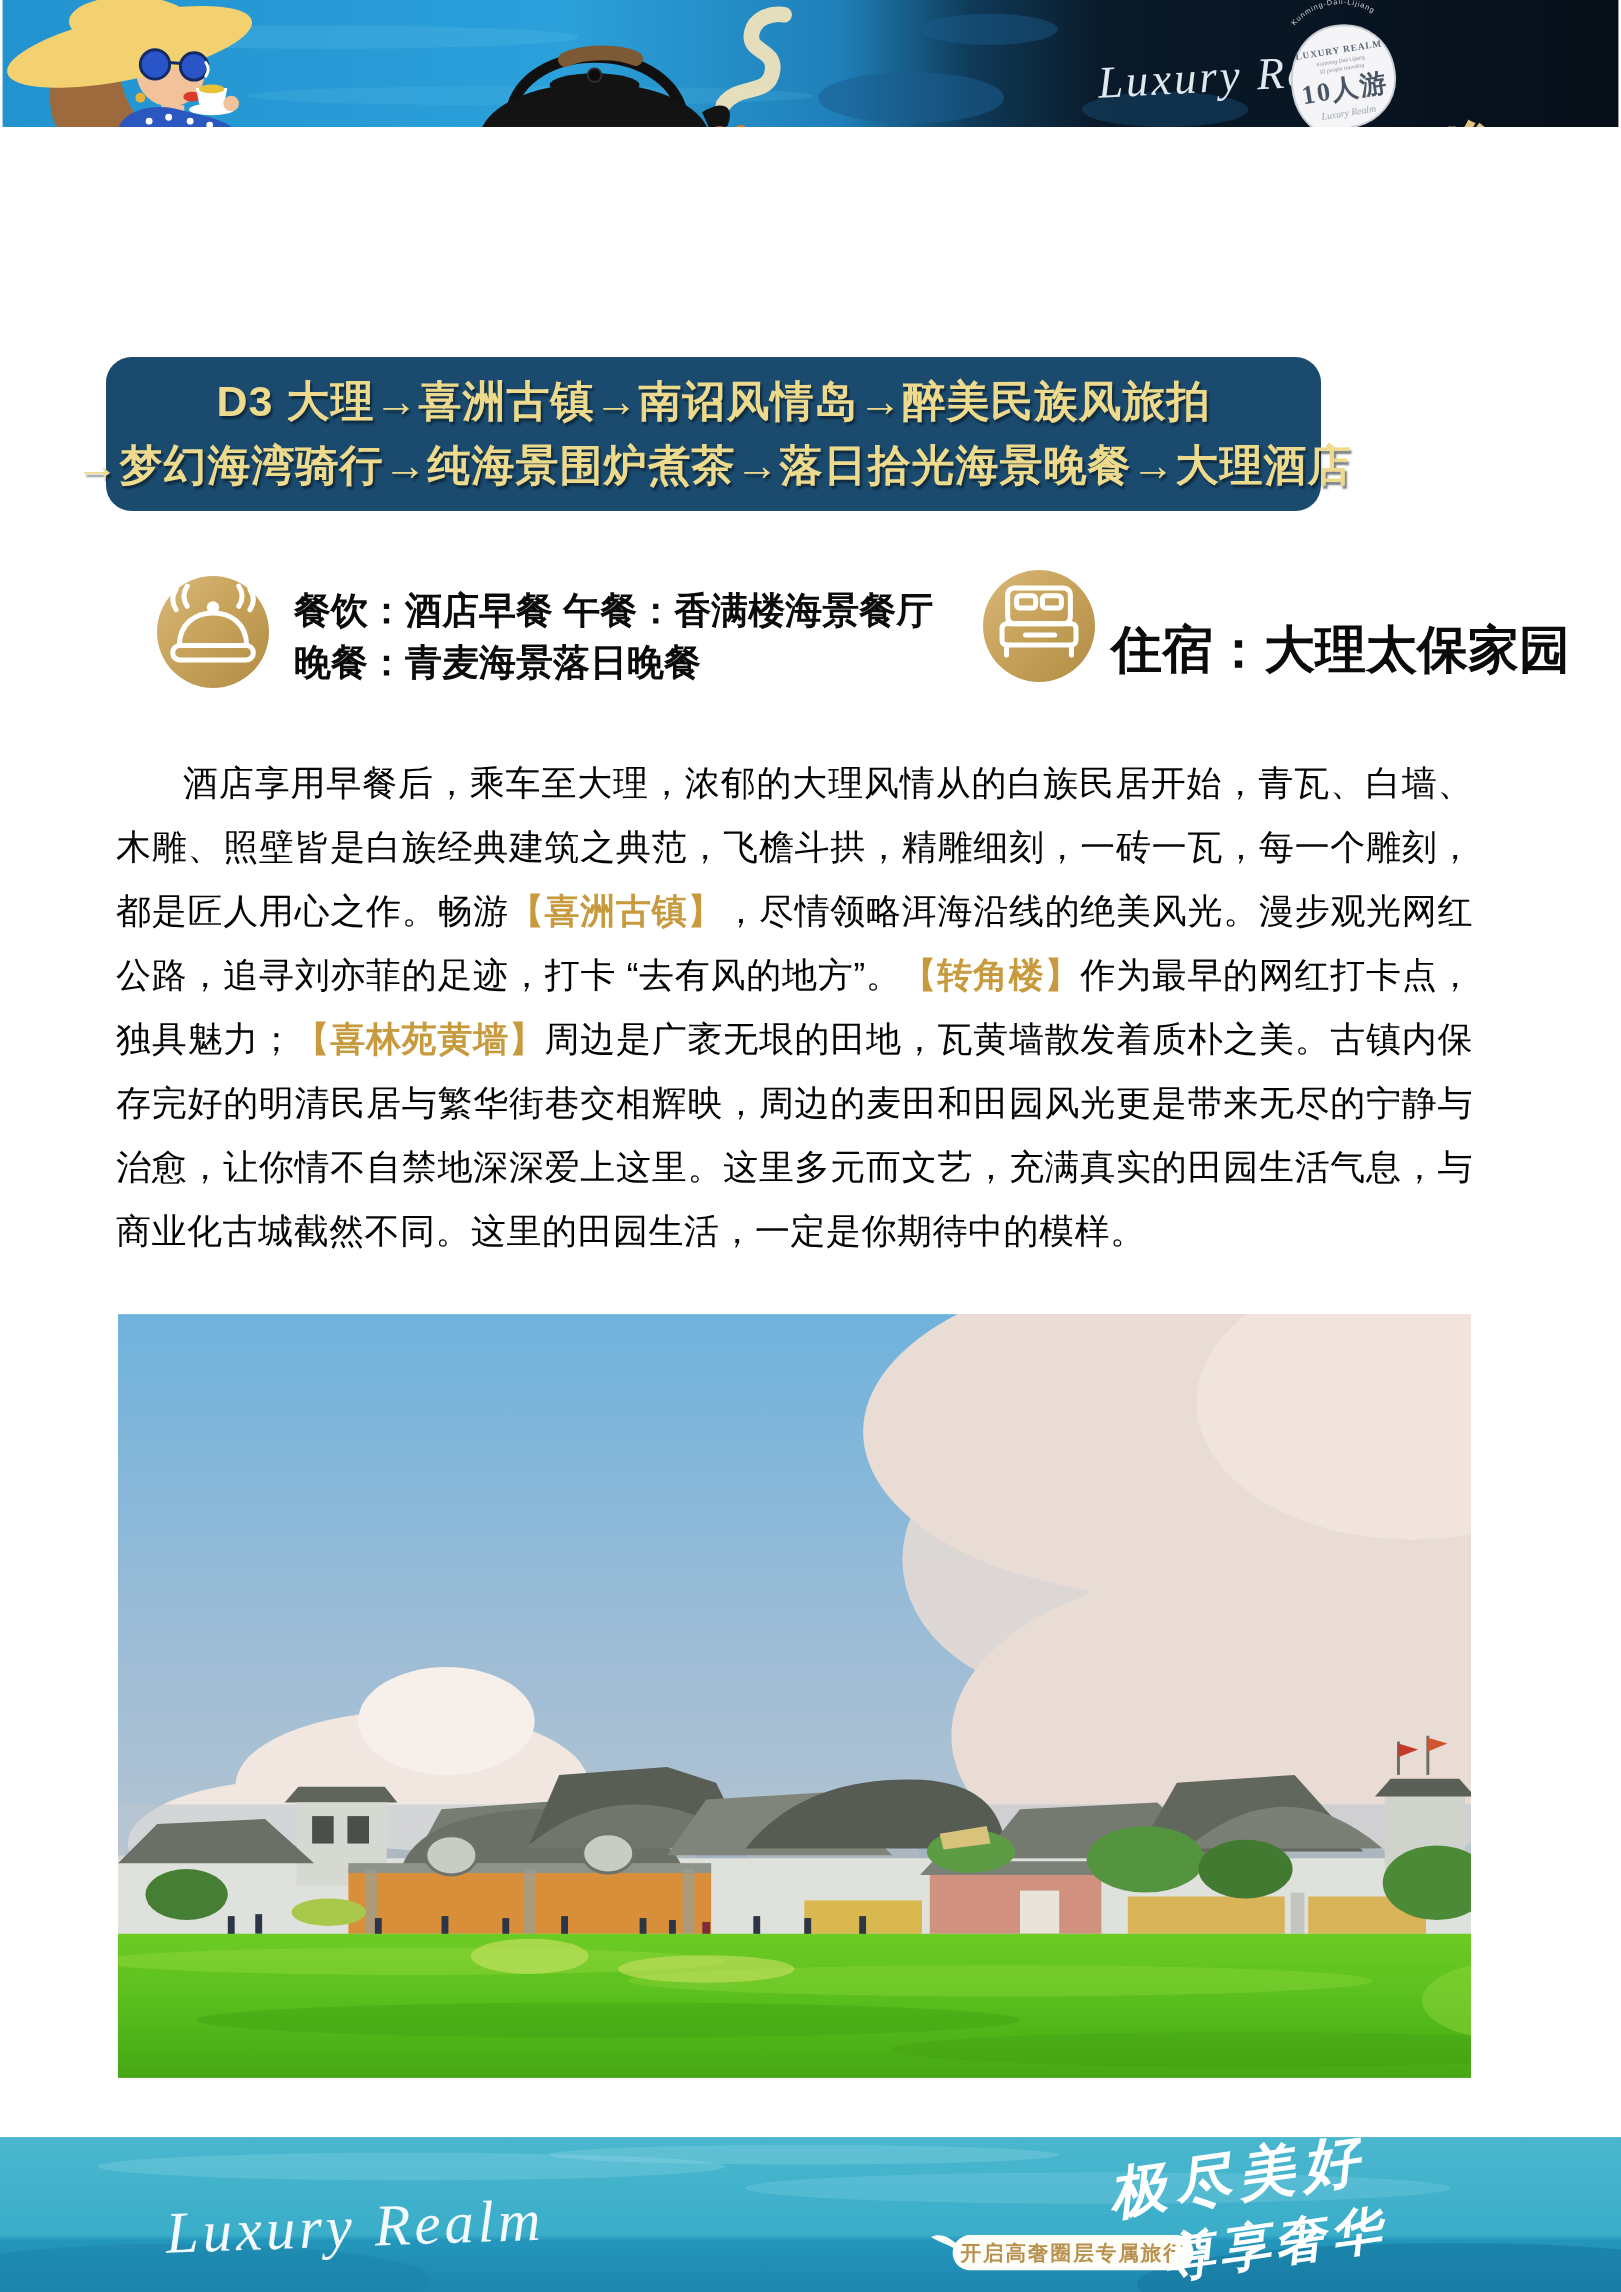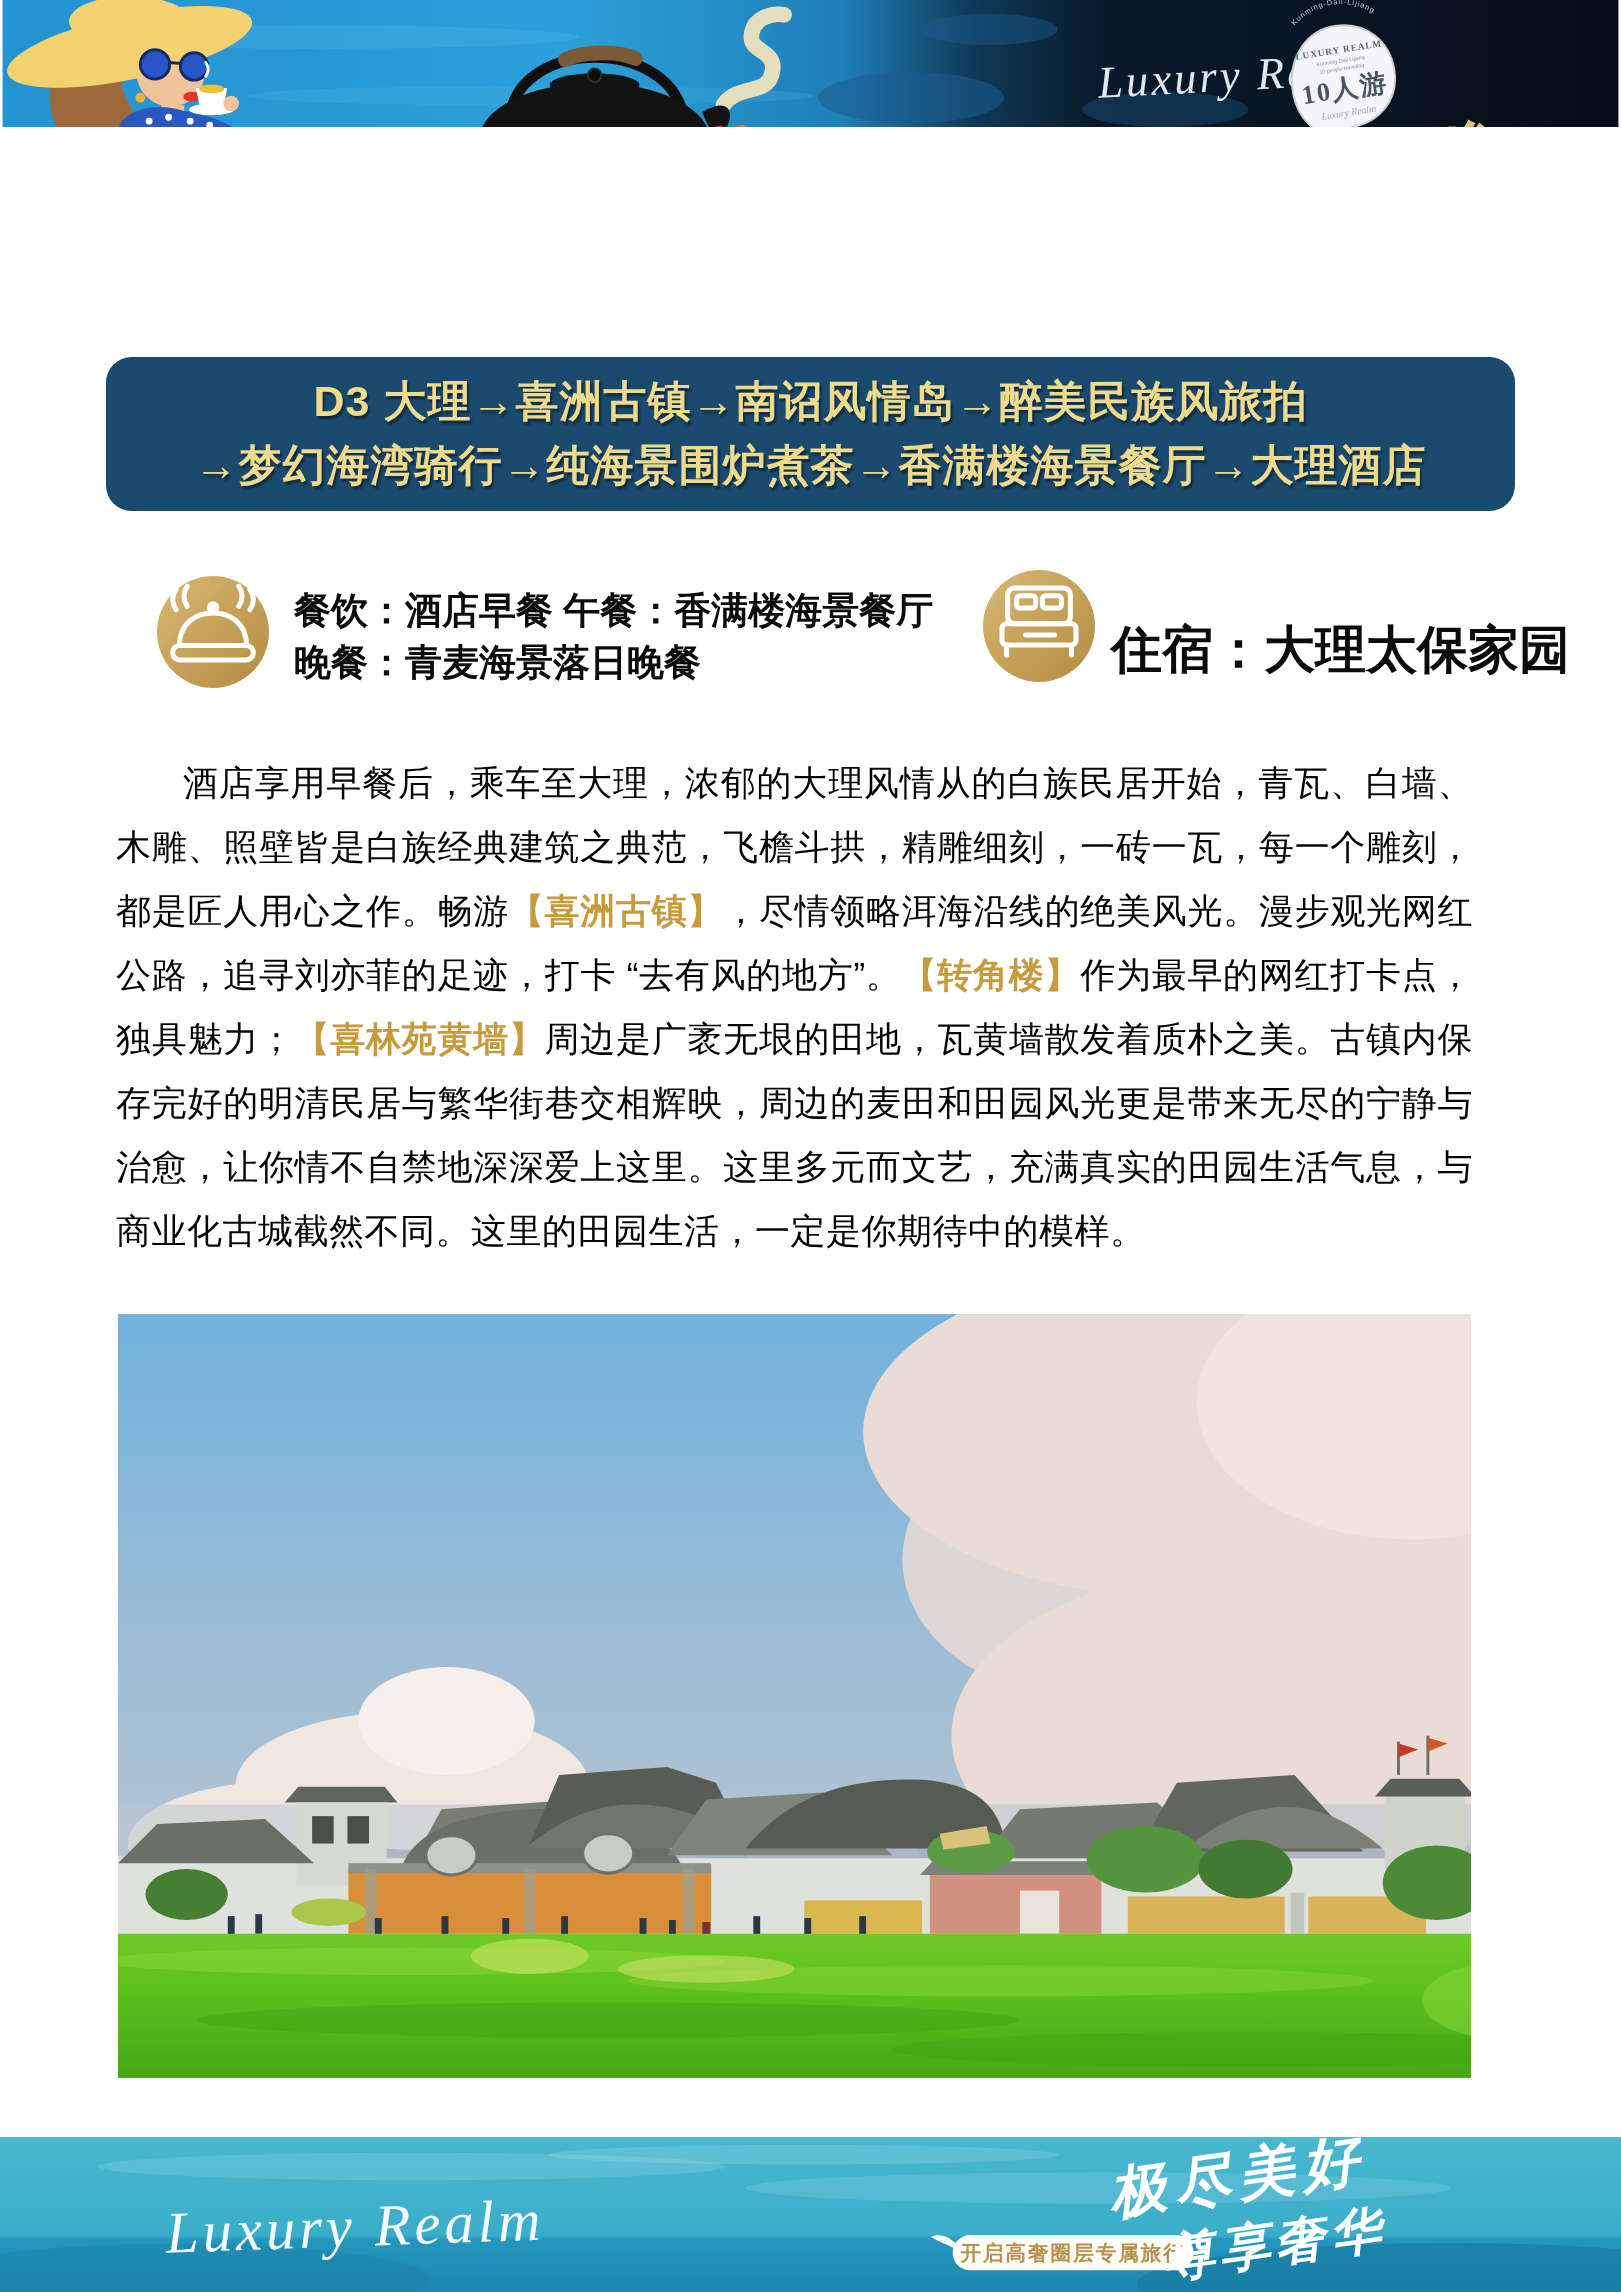--- a/index.html
+++ b/index.html
@@ -6,21 +6,21 @@
   html,body { background:#888; }
   #page {
     position:relative; width:1621px; height:2293px; background:#ffffff;
     overflow:hidden; font-family:"Liberation Sans","DejaVu Sans",sans-serif;
     margin:0 auto;
   }
   .abs { position:absolute; }
 
   
   #title-block {
-    left:106px; top:357px; width:1409px; height:154px;
+    left:106px; top:357px; width:1215px; height:154px;
     background:#1a4a6e; border-radius:25.5px;
     display:flex; flex-direction:column; justify-content:center; align-items:center;
     gap:5.9px;
   }
   #title-block span {
     font-size:43px; font-weight:bold; color:#eeda8d; letter-spacing:1px;
     text-shadow:2px 2.9px 2px rgba(8,18,28,.55); white-space:nowrap;
   }
 
   
@@ -129,21 +129,21 @@
         <text x="0" y="22" text-anchor="middle" font-size="27" font-weight="bold" fill="#4a5564" font-family="'Liberation Serif',serif" letter-spacing="2">10人游</text>
         <text x="0" y="41" text-anchor="middle" font-size="10" font-style="italic" fill="#9aa3ae" font-family="'Liberation Serif',serif">Luxury Realm</text>
       </g>
 
       <text x="1508" y="64" font-size="72" font-weight="bold" fill="url(#goldg)" font-family="'Liberation Serif','DejaVu Serif',serif" writing-mode="tb">奢境</text>
     </svg>
   </div>
 
   <div id="title-block" class="abs">
     <span>D3 大理→喜洲古镇→南诏风情岛→醉美民族风旅拍</span>
-    <span>→梦幻海湾骑行→纯海景围炉煮茶→香满楼海景餐厅→大理酒店</span>
+    <span>→梦幻海湾骑行→纯海景围炉煮茶→落日拾光海景晚餐→大理酒店</span>
   </div>
 
   <div id="meals-icon" class="abs gold-circle">
     <svg width="112" height="112" viewBox="0 0 100 100">
       <g stroke="#ffffff" stroke-width="4.5" fill="none" stroke-linecap="round">
         <circle cx="50" cy="28" r="5.5" fill="#ffffff" stroke="none"></circle>
         <path d="M20,62 C20,42 35,33 50,33 C65,33 80,42 80,62"></path>
         <rect x="14" y="62" width="72" height="13" rx="6.5"></rect>
         <path d="M17,12 q-6,9 0,18"></path>
           <path d="M27,9 q-6,9 0,18"></path>

